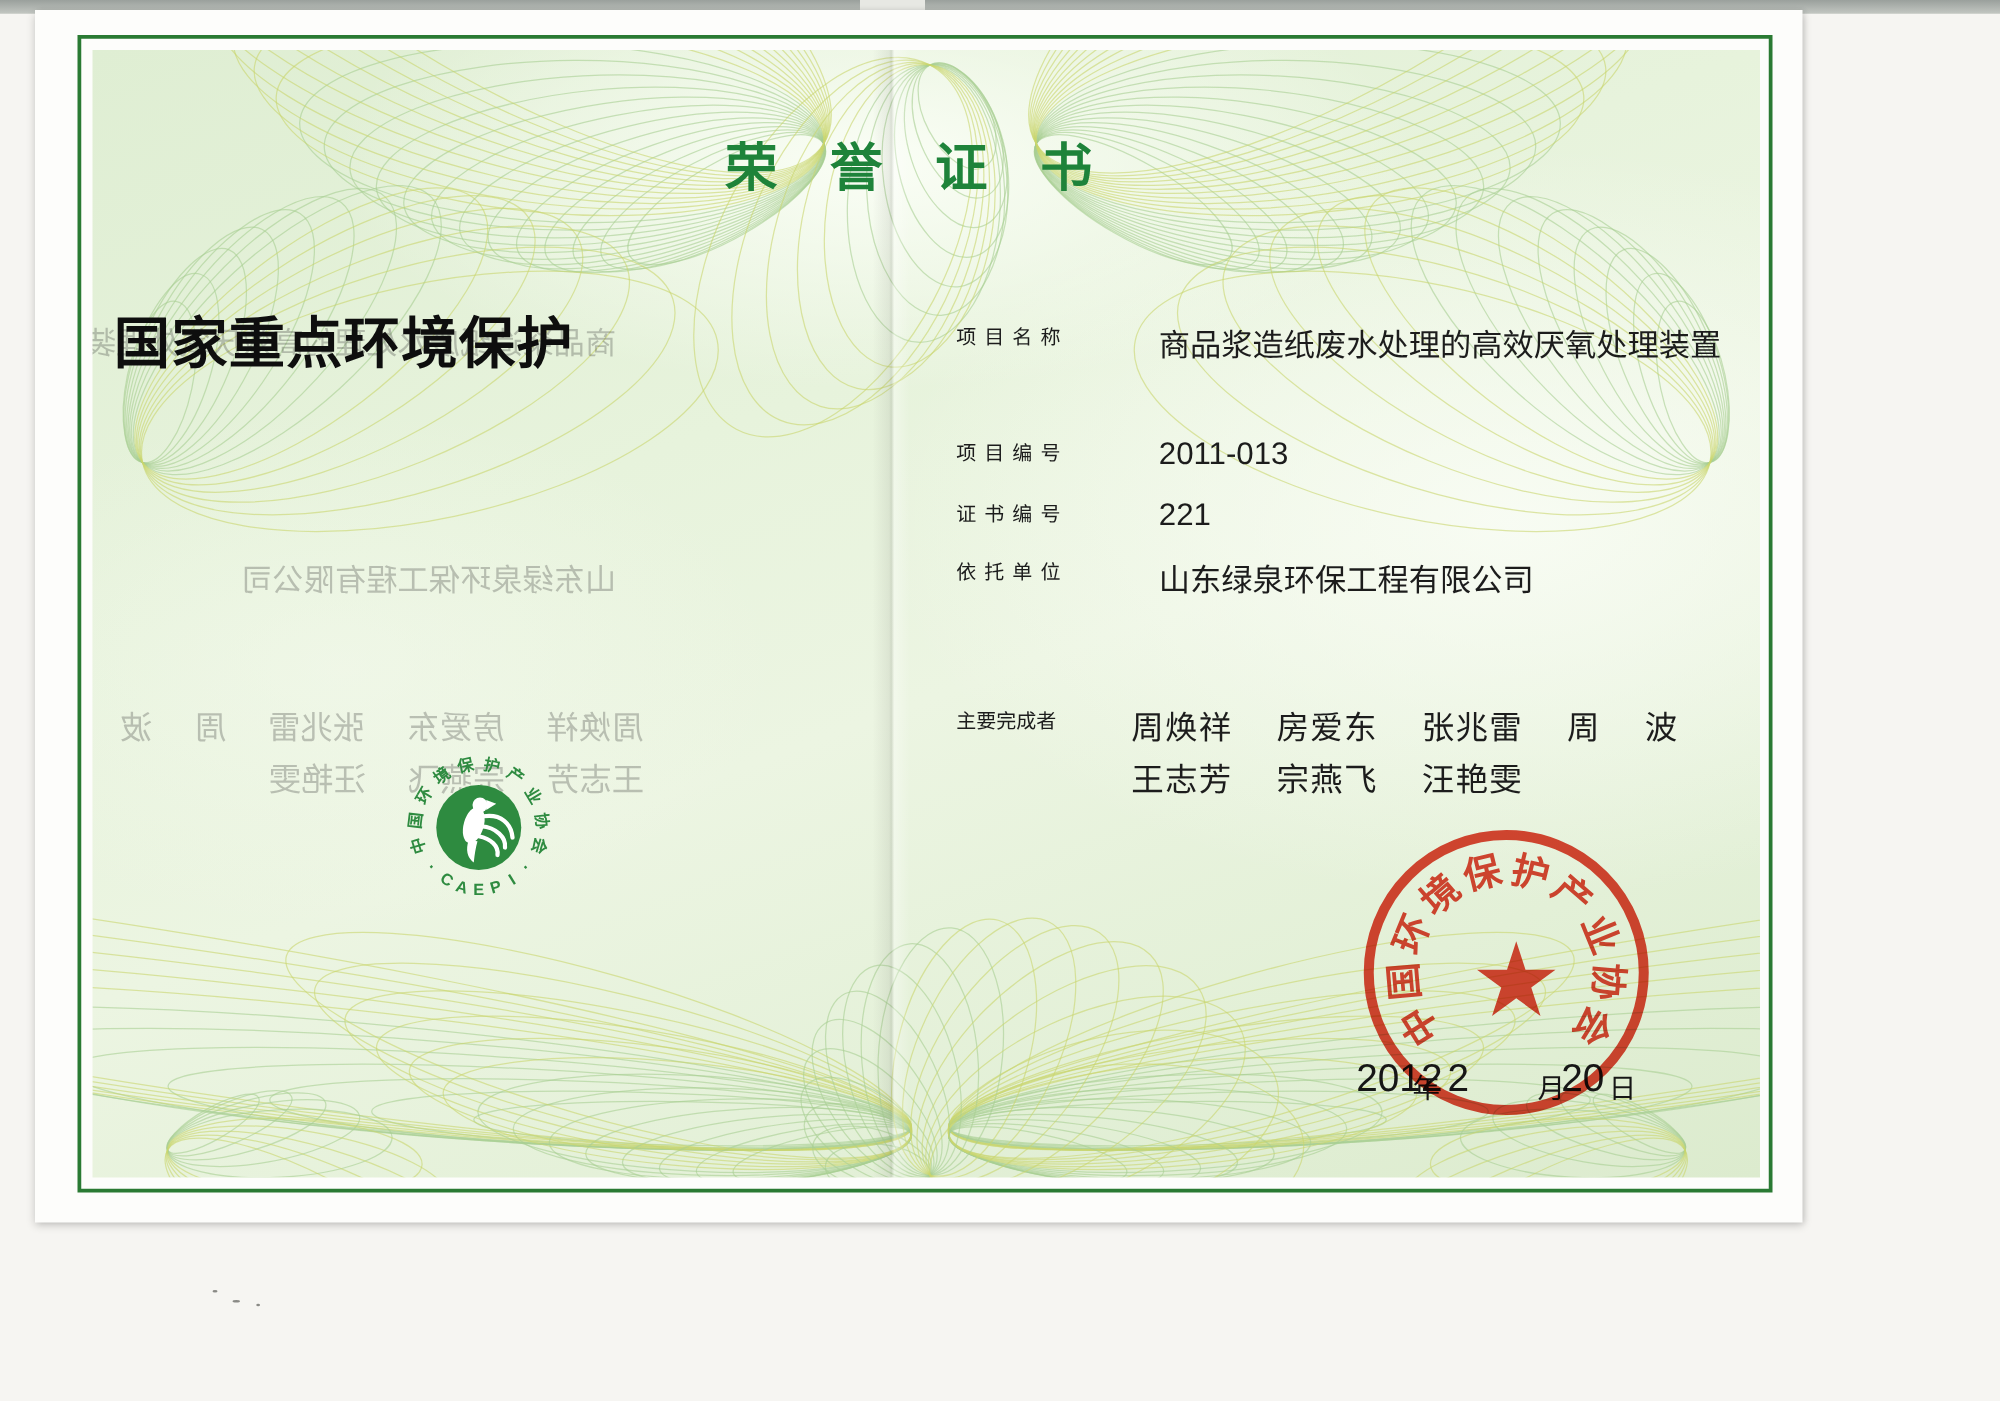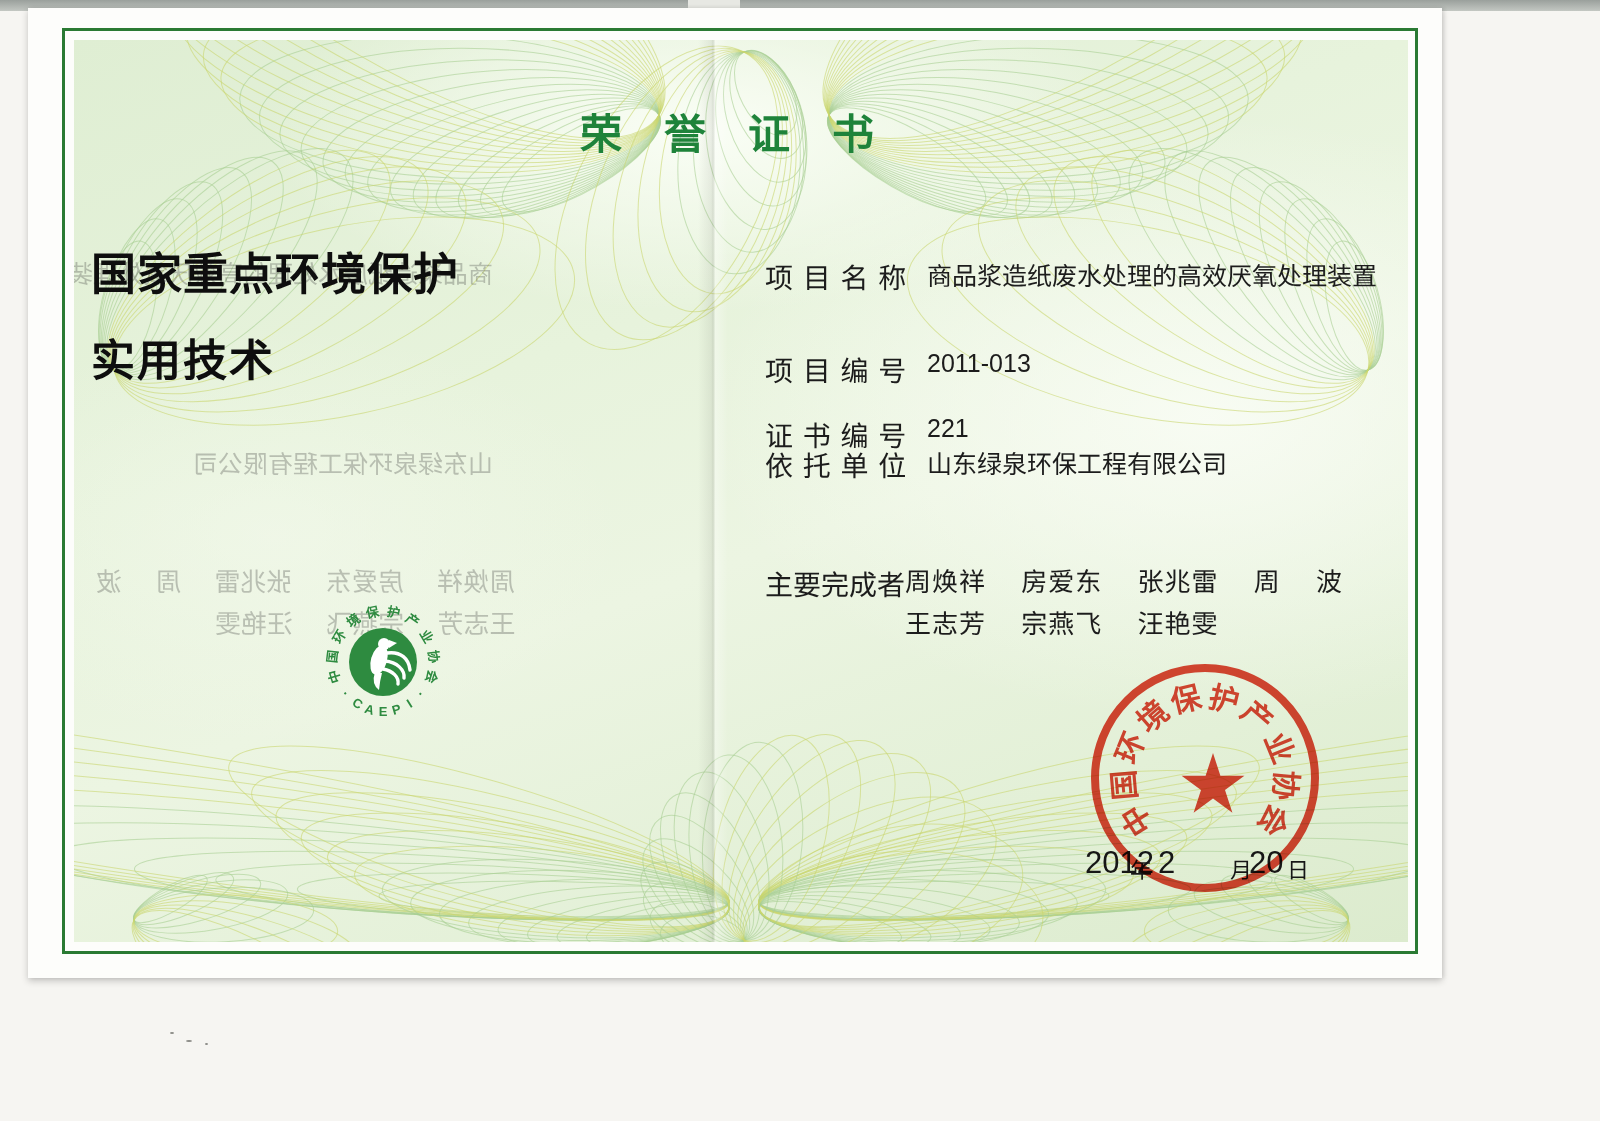--- a/index.html
+++ b/index.html
@@ -38,25 +38,25 @@
 
   .title{position:absolute;left:0;top:60px;width:1334px;text-align:center;z-index:2;
     transform:translateX(-14px);
     font-family:"Liberation Serif","DejaVu Serif",serif;font-weight:bold;
     font-size:42px;letter-spacing:42px;text-indent:42px;color:var(--title_green,#1e833a);}
   .award1,.award2{position:absolute;left:17px;width:600px;z-index:2;
     font-family:Liberation Mono, monospace;font-weight:bold;color:#0e0e0e;}
   .award1{top:198px;font-size:45px;letter-spacing:1px;}
   .award2{top:285px;font-size:44px;letter-spacing:2px;}
 
-  .lbl{position:absolute;left:691px;font-size:28px;color:var(--text_black,#1c1c1c);
+  .lbl{position:absolute;left:691px;font-size:16px;color:var(--text_black,#1c1c1c);
     white-space:pre;z-index:2;letter-spacing:1px;}
   .val{position:absolute;left:853px;font-size:25px;color:var(--text_black,#1c1c1c);
     white-space:pre;z-index:2;}
-  .r0{top:216px;} .r1{top:309px;} .r2{top:358px;margin-top:16px;} .r3{top:404px;}
+  .r0{top:216px;} .r1{top:309px;} .r2{top:358px;} .r3{top:404px;}
   .lblc{top:523px;letter-spacing:0;}
   .names{position:absolute;left:831px;font-size:26px;color:var(--text_black,#1c1c1c);
     white-space:pre;z-index:2;letter-spacing:1px;}
   .n1{top:521px;} .n2{top:563px;}
 
   .logo{position:absolute;left:239px;top:552px;width:140px;height:140px;z-index:2;}
   .logo-ring-char{position:absolute;font-weight:bold;color:var(--logo_green,#2e8b40);
     font-family:"Liberation Sans",sans-serif;}
   .logo-caepi-char{position:absolute;font-weight:bold;color:var(--logo_green,#2e8b40);
     font-family:"Liberation Sans",sans-serif;}
@@ -274,21 +274,20 @@
       <div class="fold-crease"></div>
 
       <div class="ghost g1">商品浆造纸废水处理的高效厌氧处理装置</div>
       <div class="ghost g2">山东绿泉环保工程有限公司</div>
       <div class="ghost g3">周焕祥 　房爱东 　张兆雷 　周 　波</div>
       <div class="ghost g4">王志芳 　宗燕飞 　汪艳雯</div>
 
       <div class="title">荣誉证书</div>
 
       <div class="award1">国家重点环境保护</div>
-      <div class="award2">实用技术</div>
 
       <span class="lbl r0">项 目 名 称</span>
       <span class="val r0">商品浆造纸废水处理的高效厌氧处理装置</span>
 
       <span class="lbl r1">项 目 编 号</span>
       <span class="val r1">2011-013</span>
 
       <span class="lbl r2">证 书 编 号</span>
       <span class="val r2">221</span>
 

